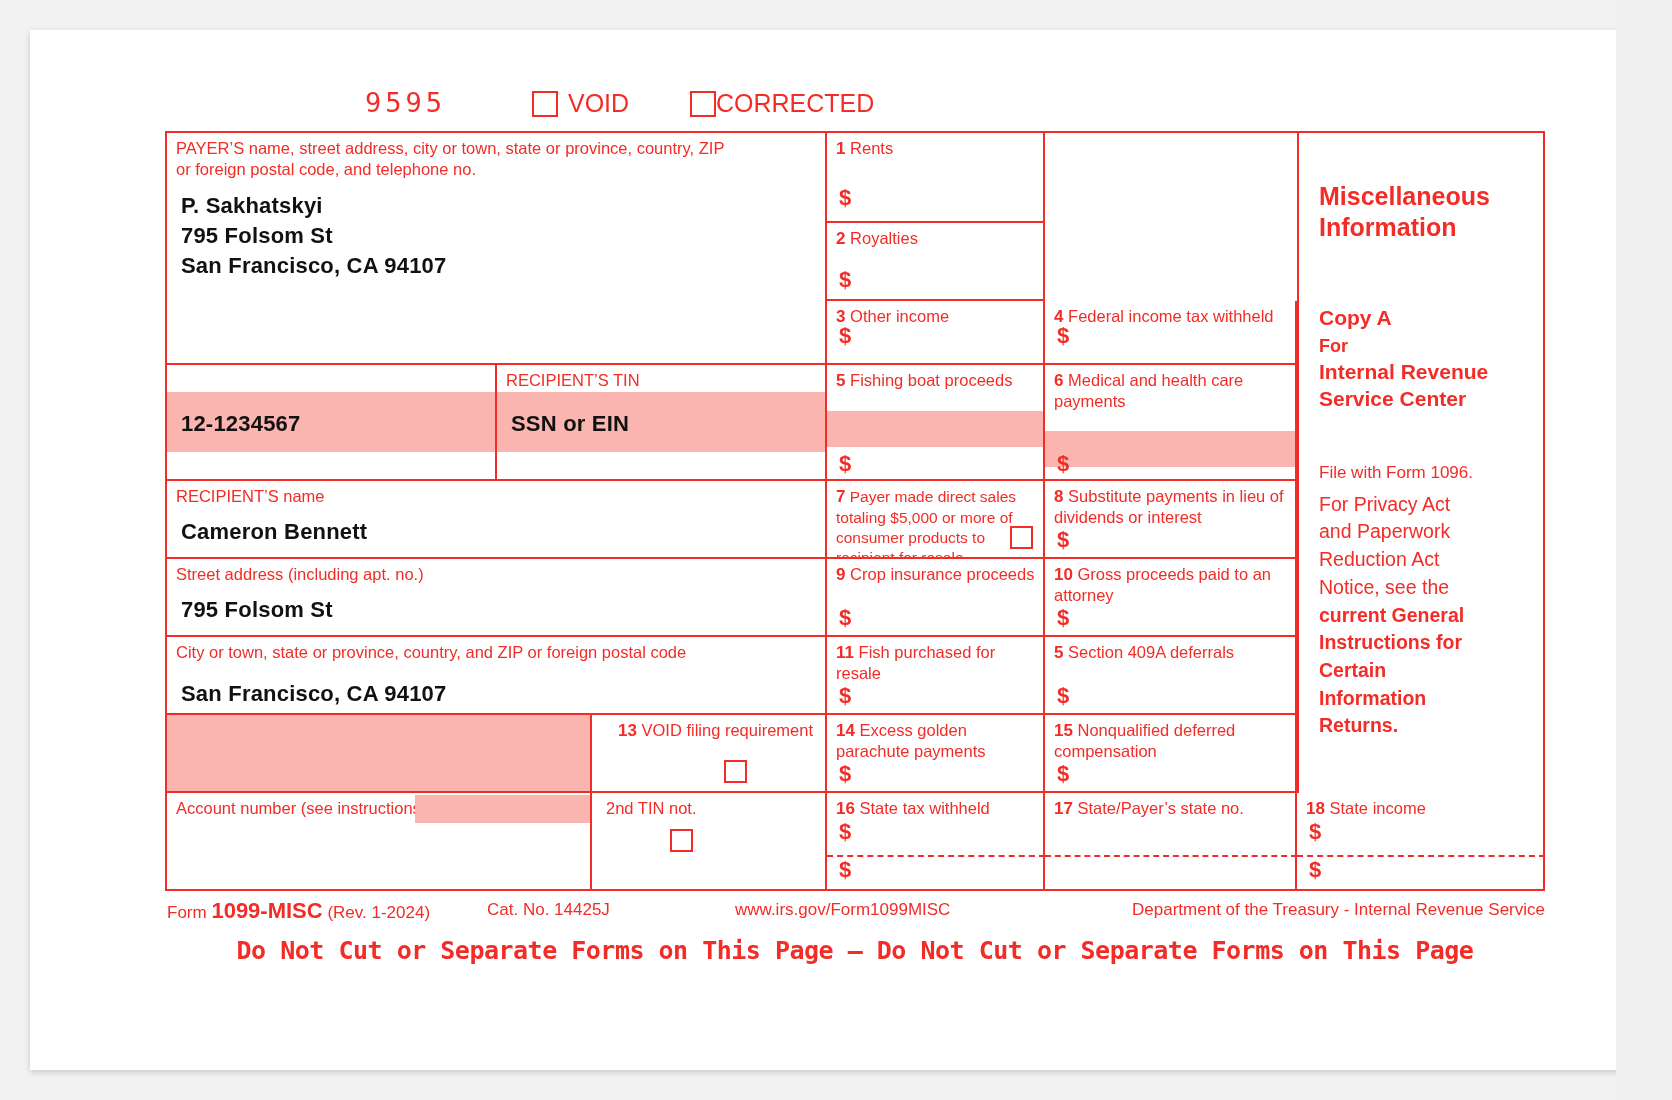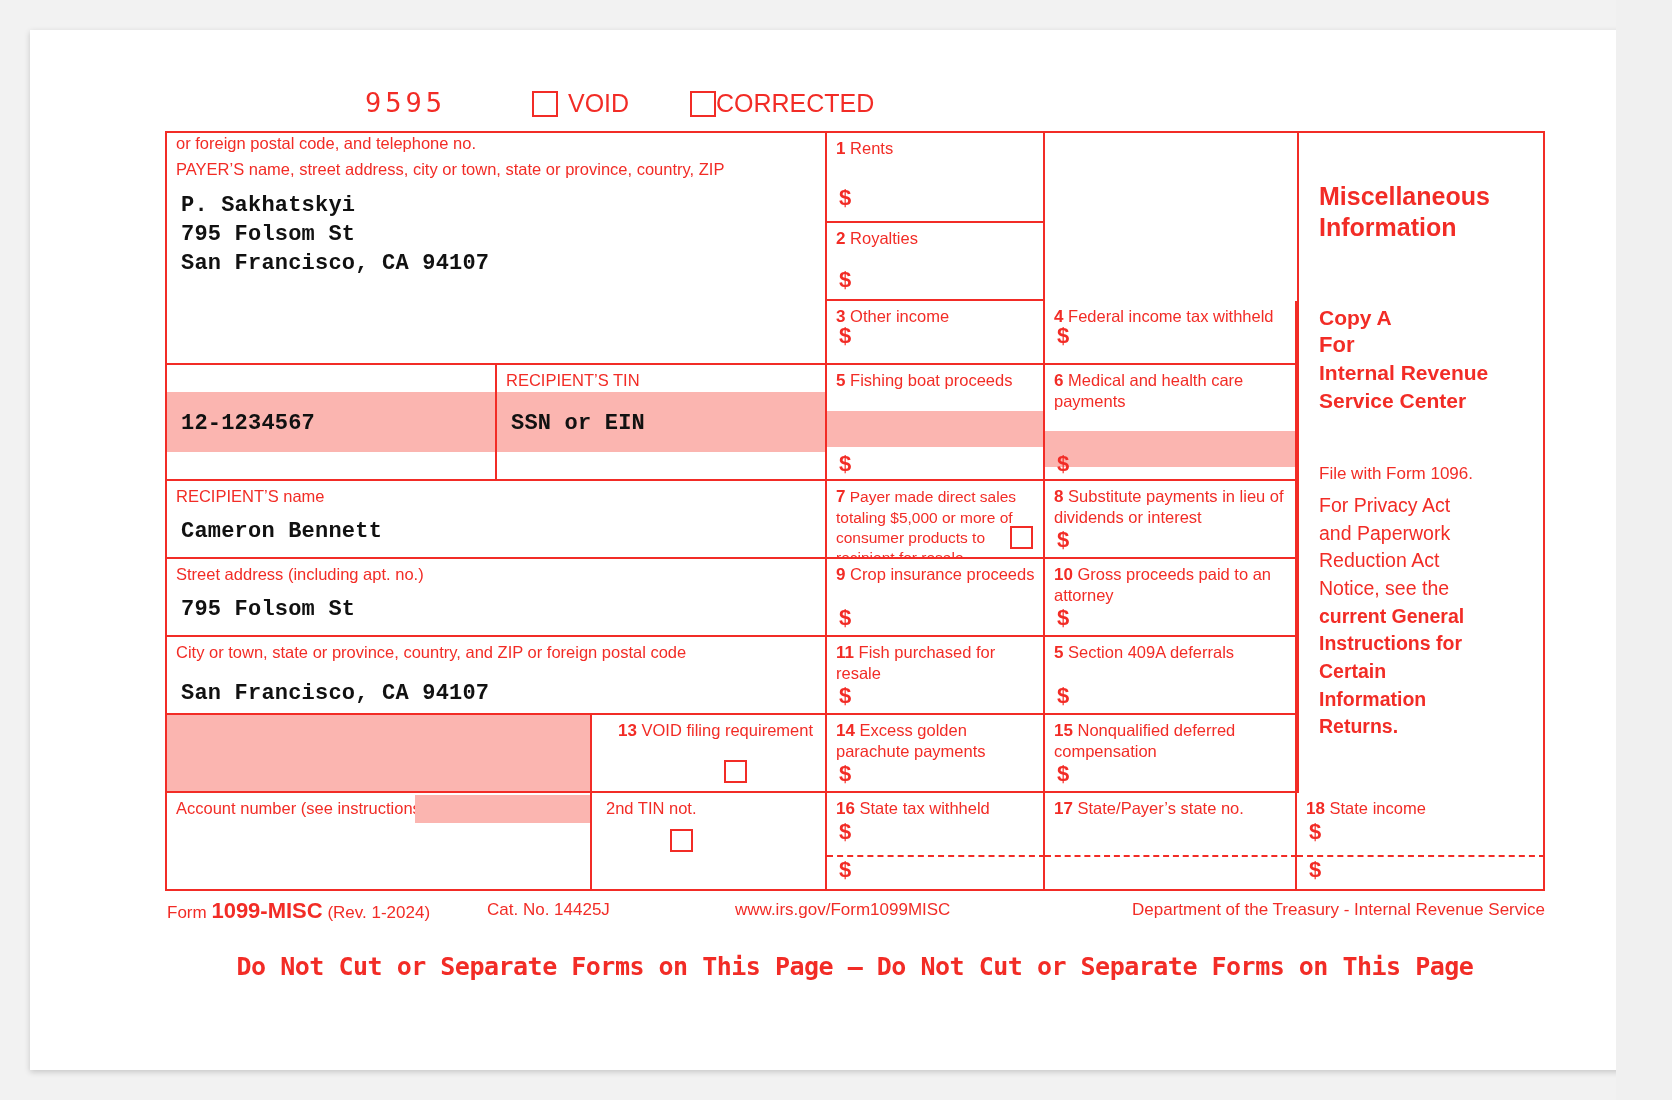--- a/index.html
+++ b/index.html
@@ -102,21 +102,20 @@
     font-weight: bold;
     font-size: 17px;
   }
   .val {
     font-size: 22px;
     font-weight: bold;
     color: #111;
     padding: 6px 8px 0 14px;
     display: block;
     letter-spacing: .2px;
-    font-family: Liberation Mono, monospace;
   }
   .dollar {
     position: absolute;
     left: 12px;
     font-size: 22px;
     font-weight: bold;
     color: #f22c26;
   }
   .shade {
     position: absolute;
@@ -161,21 +160,21 @@
   .footer .f3 { position: absolute; left: 570px; top: 2px; }
   .footer .f4 { position: absolute; right: 0px; top: 2px; }
   .donotcut {
     width: 1380px;
     text-align: center;
     font-size: 25px;
     font-weight: bold;
     font-family: "DejaVu Sans Mono", monospace;
     letter-spacing: -0.5px;
     color: #f22c26;
-    margin-top: 24px;
+    margin-top: 8px;
   }
   .dashed {
     position: absolute;
     border-top: 2px dashed #f22c26;
   }
 </style>
 </head>
 <body>
 
 <div id="page">
@@ -190,22 +189,22 @@
         </div>
         <div class="corrbox">
           <span class="cbk"></span>
           <span class="toplabel">CORRECTED</span>
         </div>
       </div>
 
       <div class="grid">
 
         <div class="cell bb br" style="left:0;top:0;width:660px;height:232px;">
+          <span class="lbl">PAYER’S name, street address, city or town, state or province, country, ZIP</span>
           <span class="lbl" style="padding-top:0;">or foreign postal code, and telephone no.</span>
-          <span class="lbl">PAYER’S name, street address, city or town, state or province, country, ZIP</span>
           <span class="val" style="padding-top:14px;">P. Sakhatskyi</span>
           <span class="val" style="padding-top:4px;">795 Folsom St</span>
           <span class="val" style="padding-top:4px;">San Francisco, CA 94107</span>
         </div>
 
         <div class="cell bb br" style="left:660px;top:0;width:218px;height:90px;">
           <span class="lbl"><span class="boxnum">1</span> <span>Rents</span></span>
           <span class="dollar" style="top:52px;">$</span>
         </div>
 
@@ -340,21 +339,21 @@
         </div>
 
         <div class="cell" style="left:1130px;top:0;width:248px;height:660px;border-left:2px solid #f22c26;">
           <div style="text-align:left;padding:0 20px;">
             <div class="misc-title">
               <span>Miscellaneous</span><br>
               <span>Information</span>
             </div>
             <div class="copya">
               <span>Copy A</span><br>
-              <span style="font-size:22px;">For</span><br>
+              <span style="font-size:18px;">For</span><br>
               <span>Internal Revenue</span><br>
               <span>Service Center</span>
             </div>
             <div class="filewith">File with Form 1096.</div>
             <div class="privacy">
               <span>For Privacy Act</span><br>
               <span>and Paperwork</span><br>
               <span>Reduction Act</span><br>
               <span>Notice, see the</span><br>
               <b>current General</b><br>

